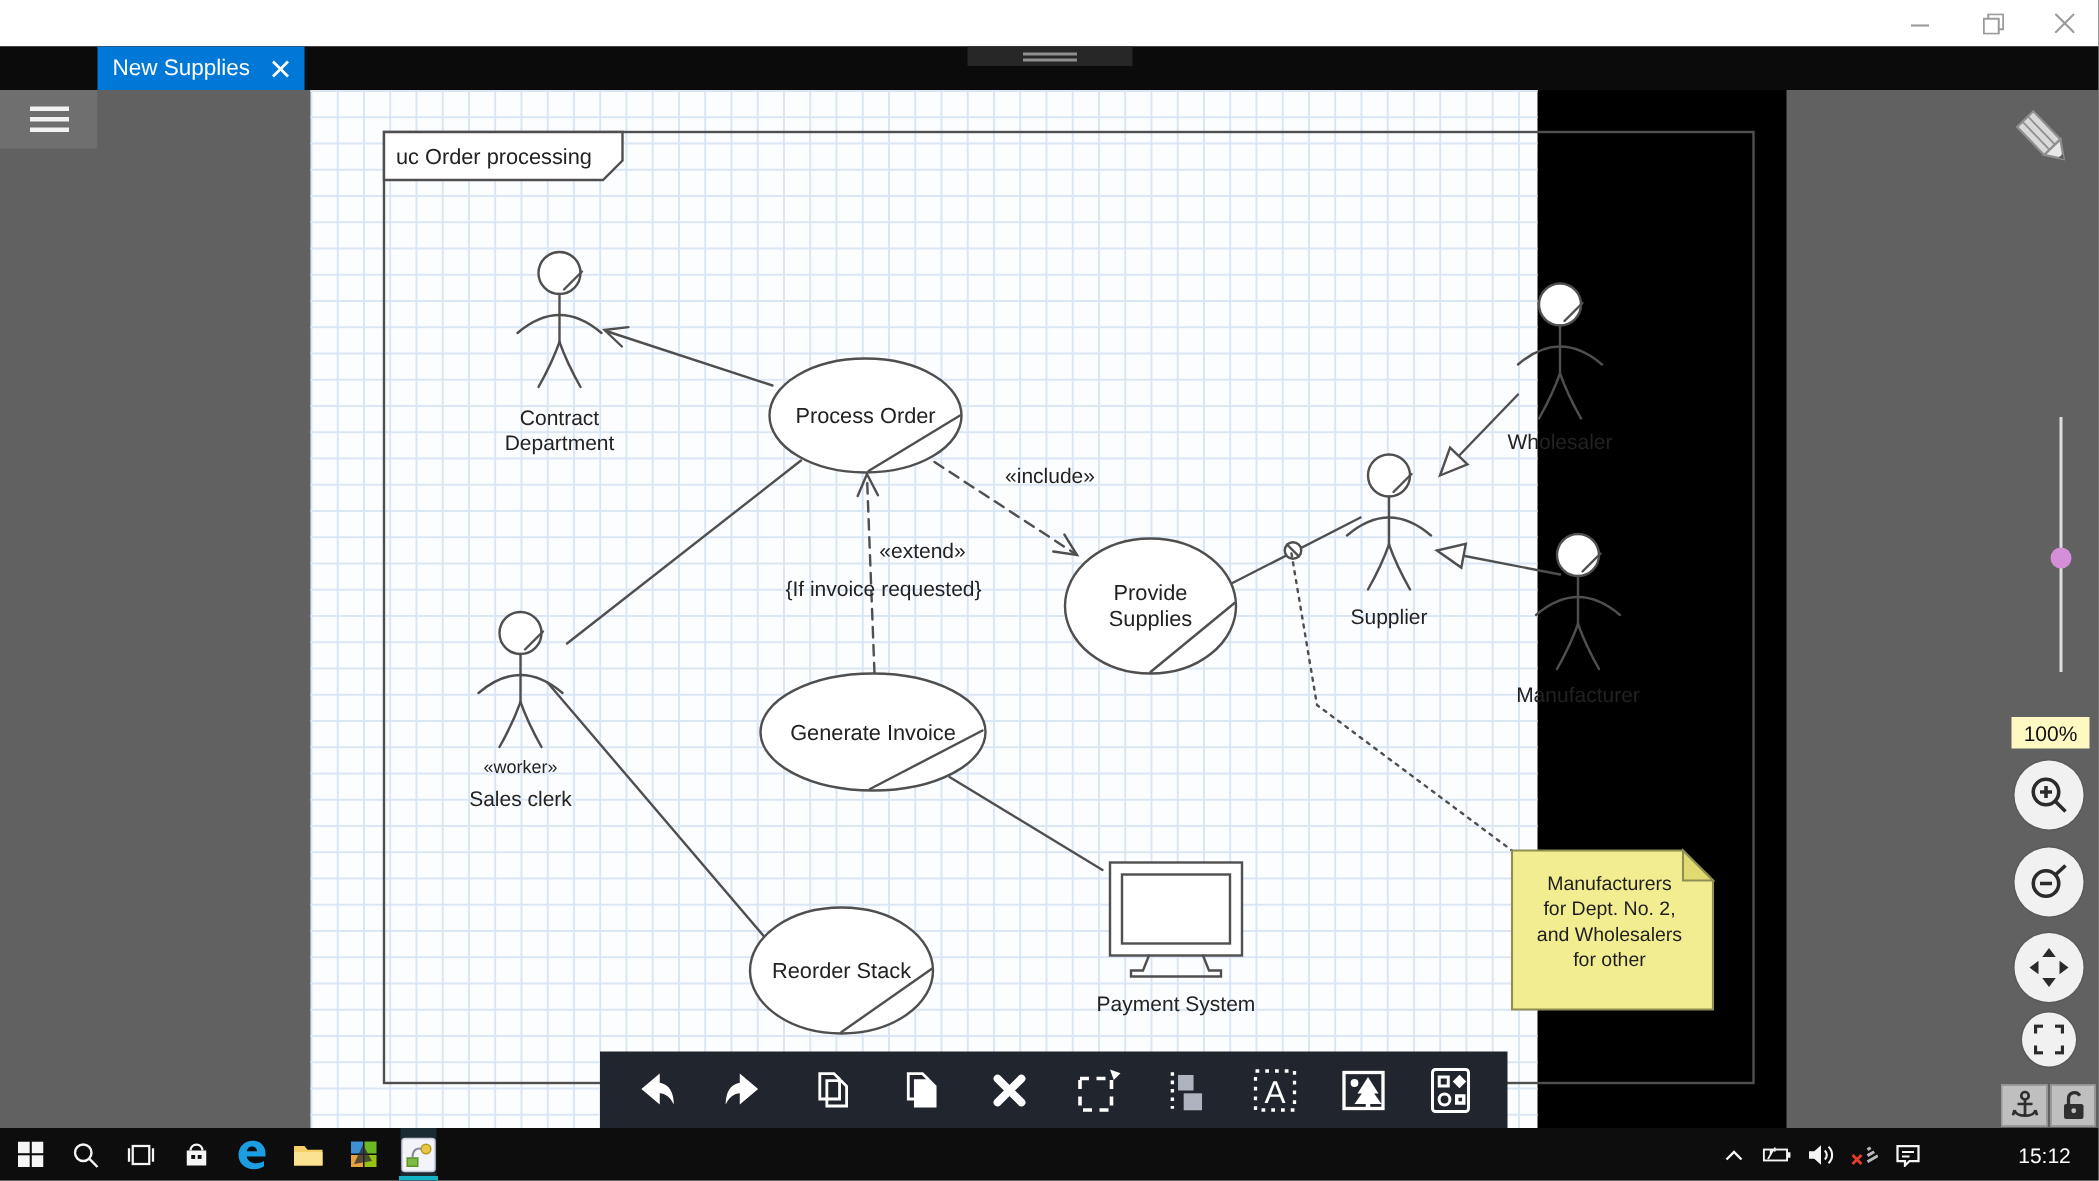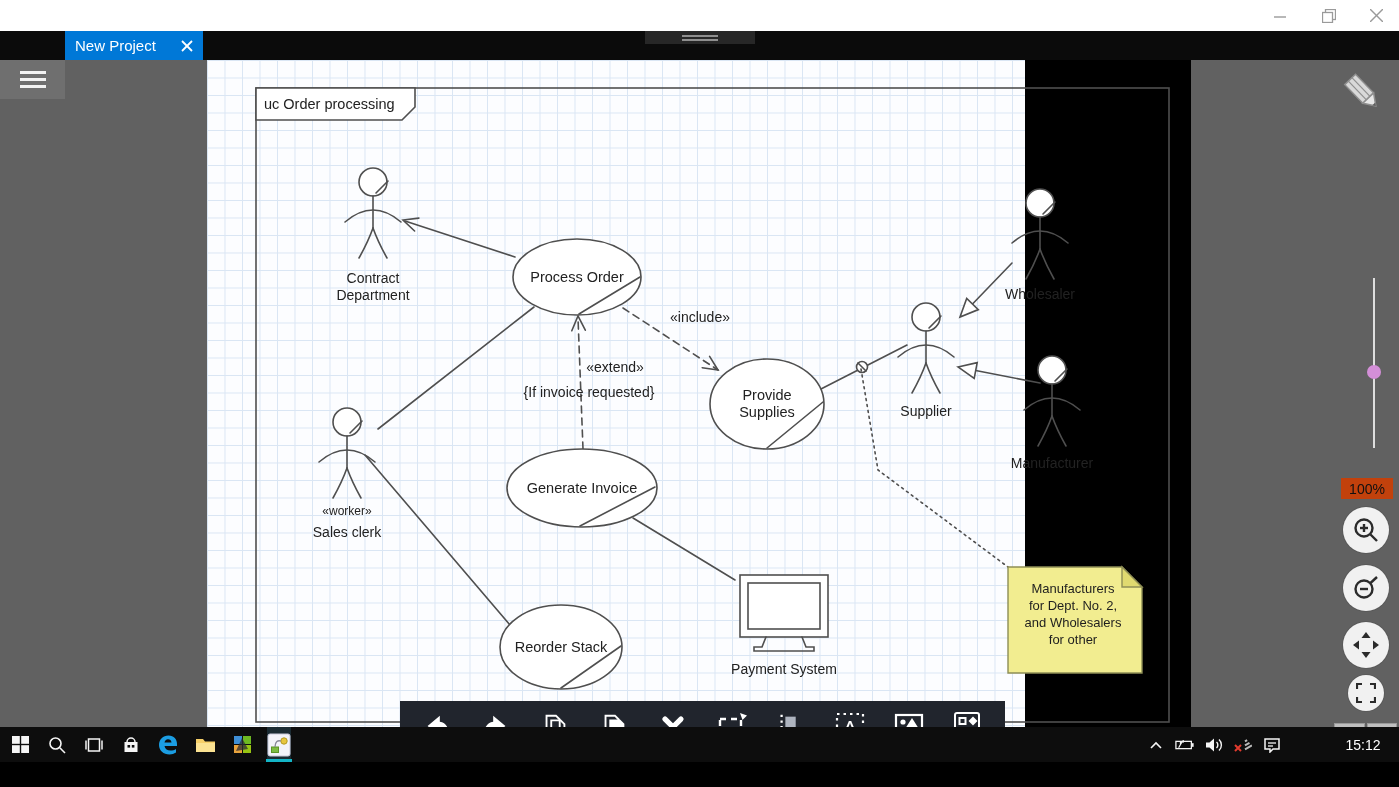--- a/index.html
+++ b/index.html
@@ -21,21 +21,21 @@
   #hamburger-block { left:0; top:0; width:65px; height:39px; background:#6f6f6f; display:flex; align-items:center; justify-content:center; }
   #hamburger-icon { display:flex; flex-direction:column; gap:4px; }
   #hamburger-icon .bar { width:26px; height:3px; background:#f2f2f2; }
   #right-panel { left:1191px; top:60px; width:208px; height:692px; background:#616161; }
 
   
   #pencil-icon { left:148px; top:8px; }
   #zoom-slider { left:176px; top:218px; width:14px; height:170px; }
   #zoom-slider .track { position:absolute; left:6px; top:0; width:2px; height:170px; background:#dedede; }
   #zoom-slider .thumb { position:absolute; left:0px; top:87px; width:14px; height:14px; border-radius:50%; background:#d48fd8; }
-  #zoom-label { left:150px; top:418px; width:52px; height:21px; background:#c2410c; color:#111; font-size:14px; display:flex; align-items:center; justify-content:center; }
+  #zoom-label { left:150px; top:418px; width:52px; height:21px; background:#fef9c3; color:#111; font-size:14px; display:flex; align-items:center; justify-content:center; }
   .round-btn { position:absolute; border-radius:50%; background:#f1f1f1; display:flex; align-items:center; justify-content:center; box-shadow:0 0 0 1px rgba(0,0,0,0.08); }
   #btn-zoom-in  { left:152px; top:447px; width:46px; height:46px; }
   #btn-zoom-out { left:152px; top:505px; width:46px; height:46px; }
   #btn-pan      { left:152px; top:562px; width:46px; height:46px; }
   #btn-fit      { left:157px; top:615px; width:36px; height:36px; }
   .sq-btn { position:absolute; background:#bfbfbf; border:1px solid #9a9a9a; display:flex; align-items:center; justify-content:center; }
   #btn-anchor { left:143px; top:663px; width:31px; height:28px; }
   #btn-lock   { left:176px; top:663px; width:30px; height:28px; }
 
   
@@ -53,21 +53,21 @@
   text.uc { font-size:14.5px; }
   text.small { font-size:12px; }
   text.note-t { font-size:13px; fill:#1e1e1e; }
   text.frame-t { text-anchor:start; font-size:14.5px; }
 
   
   #float-toolbar { left:400px; top:701px; width:605px; height:51px; background:#21252d; display:flex; align-items:center; justify-content:space-around; padding:0 8px; }
   .tool-btn { width:44px; height:40px; display:flex; align-items:center; justify-content:center; }
 
   
-  #taskbar { left:0; top:727px; width:1399px; height:35px; background:#0d0d0d; display:flex; align-items:center;text-decoration:underline; }
+  #taskbar { left:0; top:752px; width:1399px; height:35px; background:#0d0d0d; display:flex; align-items:center;text-decoration:underline; }
   .task-icon { width:24px; height:35px; display:flex; align-items:center; justify-content:center; position:relative; margin-left:13px; }
   .task-icon.active { background:#1b2b33; }
   .task-icon.active .underline { position:absolute; bottom:0; left:-1px; width:26px; height:3px; background:#13b4c6; }
   #tray { position:absolute; right:0; top:0; height:35px; display:flex; align-items:center; gap:9px; padding-right:16px; }
   .tray-icon { width:20px; height:35px; display:flex; align-items:center; justify-content:center; }
   #clock { color:#fff; font-size:14px; margin-left:52px; min-width:40px; text-align:center; }
 </style>
 </head>
 <body>
 
@@ -90,21 +90,21 @@
       </svg>
   </div>
 </div>
 
 <div id="tabbar" class="abs">
   <div id="reveal-handle" class="abs">
     <div class="ln"></div>
     <div class="ln"></div>
   </div>
   <div id="doc-tab" class="abs">
-    <span class="tab-label">New Project</span>
+    <span class="tab-label">New Supplies</span>
     <svg width="12" height="12" stroke="#ffffff" stroke-width="1.8">
         <line x1="1" y1="1" x2="11" y2="11"></line>
         <line x1="11" y1="1" x2="1" y2="11"></line>
       </svg>
   </div>
 </div>
 
 <div id="left-panel" class="abs">
   <div id="hamburger-block" class="abs">
     <div id="hamburger-icon">

